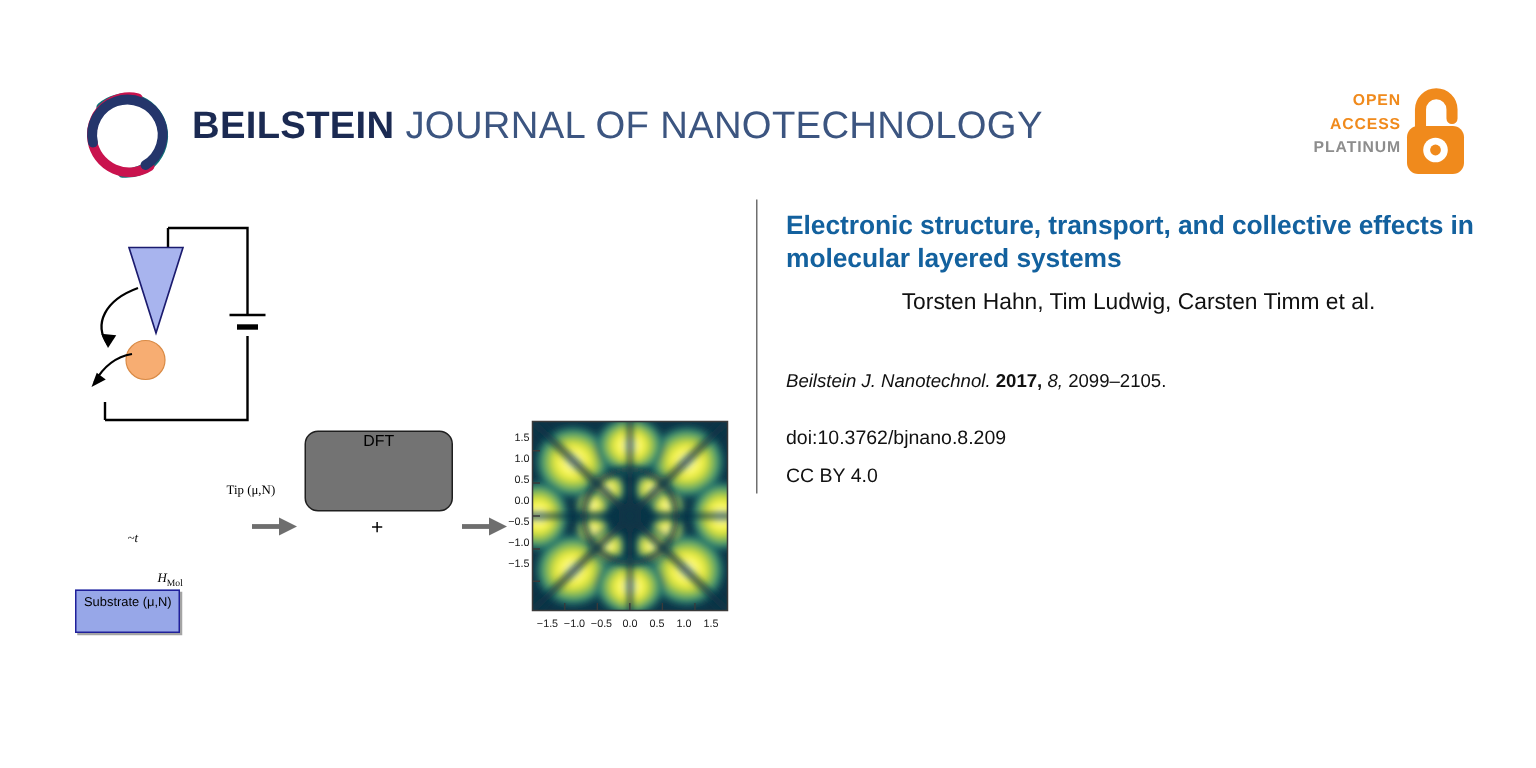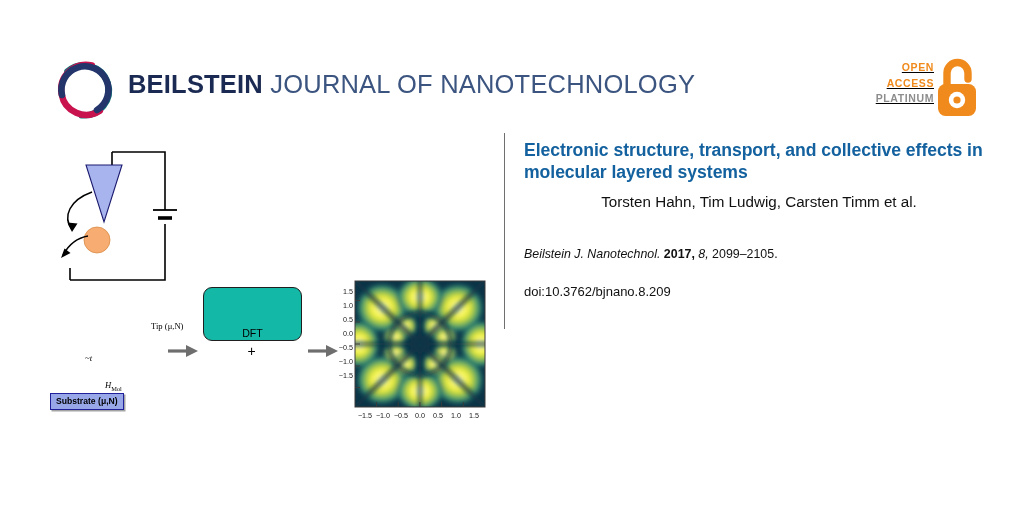--- a/index.html
+++ b/index.html
@@ -24,21 +24,20 @@
   }
   #wordmark .wm-bold{font-weight:bold;color:#1b2a52;}
   #wordmark .wm-light{font-weight:normal;color:#3c5580;}
 
   
   #oa-badge{position:absolute;left:878px;top:58px;width:112px;height:62px;}
   #oa-text{
     position:absolute;right:56px;top:2px;text-align:right;
     font-size:10.5px;font-weight:bold;line-height:15.5px;
     letter-spacing:.6px;
-    text-decoration:underline;
   }
   #oa-text .oa-open,#oa-text .oa-access{color:#f08a1c;display:block;}
   #oa-text .oa-platinum{color:#8d8d8d;display:block;}
   #oa-lock{position:absolute;left:58px;top:0px;width:46px;height:60px;}
 
   
   #divider{
     position:absolute;left:504px;top:133px;
     width:1px;height:196px;background:#6f6f6f;
   }
@@ -49,32 +48,31 @@
   .stm-lbl{
     position:absolute;font-size:8.6px;color:#000;white-space:nowrap;font-family:Liberation Serif, serif;
   }
   #lbl-tip{left:151px;top:189px;}
   #lbl-t{left:85px;top:221px;font-style:italic;}
   #lbl-hmol{left:105px;top:248px;}
   #lbl-hmol i{font-style:italic;}
   #lbl-hmol sub{font-size:6.4px;}
   #substrate-box{
     position:absolute;left:50px;top:261px;
-    padding:2px 5px 3px 5px;
+    padding:2px 5px 15px 5px;
     background:#97a7e8;border:1px solid #20209a;
     font-size:8.6px;color:#000;white-space:nowrap;line-height:10px;
     box-shadow:1.5px 1.5px 0 rgba(90,90,90,.55);
-    font-weight:bold;
   }
 
   
   .mbox{
     position:absolute;
-    border:1.3px solid #1f1f1f;border-radius:9px;background:#14b8a6;
-    display:flex;align-items:flex-end;justify-content:center;text-align:center;
+    border:1.3px solid #1f1f1f;border-radius:9px;background:#737373;
+    display:flex;align-items:flex-start;justify-content:center;text-align:center;
     font-size:10.6px;color:#000;line-height:13.5px;
   }
   #box-dft{left:203px;top:155px;width:97px;height:52px;}
   #box-me{left:203px;top:233px;width:97px;height:52px;}
   #plus-sign{
     position:absolute;left:203px;top:210px;width:97px;
     text-align:center;font-size:14px;color:#000;line-height:18px;
   }
 
   .arrow{position:absolute;}
@@ -308,13 +306,14 @@
 <div id="meta">
   <h1 id="art-title">Electronic structure, transport, and collective effects in molecular layered systems</h1>
   <p id="art-authors">Torsten Hahn, Tim Ludwig, Carsten Timm et al.</p>
   <p id="art-citation">
     <span class="cit-journal">Beilstein J. Nanotechnol.</span>
     <span class="cit-year">2017,</span>
     <span class="cit-vol">8,</span>
     <span>2099–2105.</span>
   </p>
   <p id="art-doi">doi:10.3762/bjnano.8.209</p>
+  <p id="art-license">CC BY 4.0</p>
 </div>
 
 </body></html>

